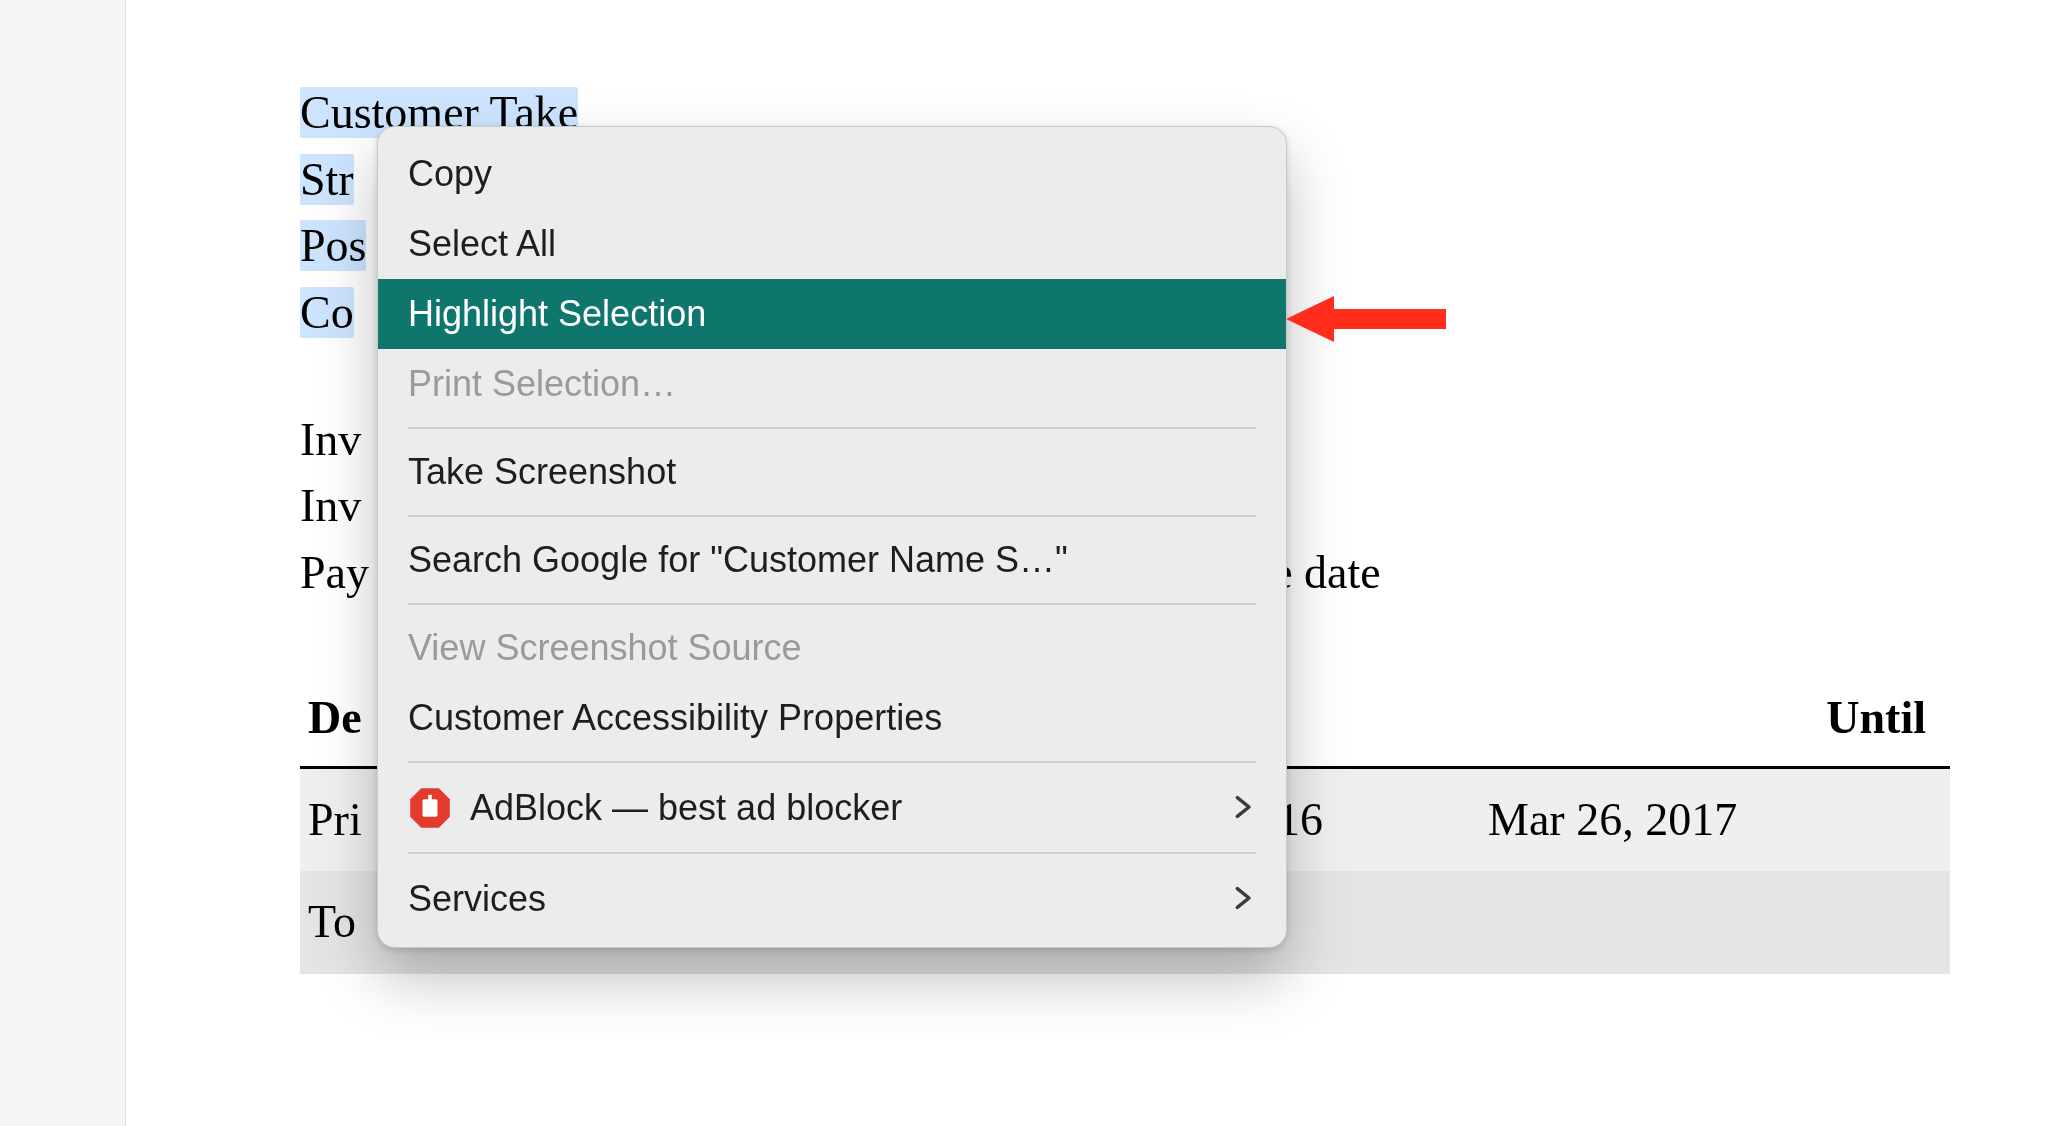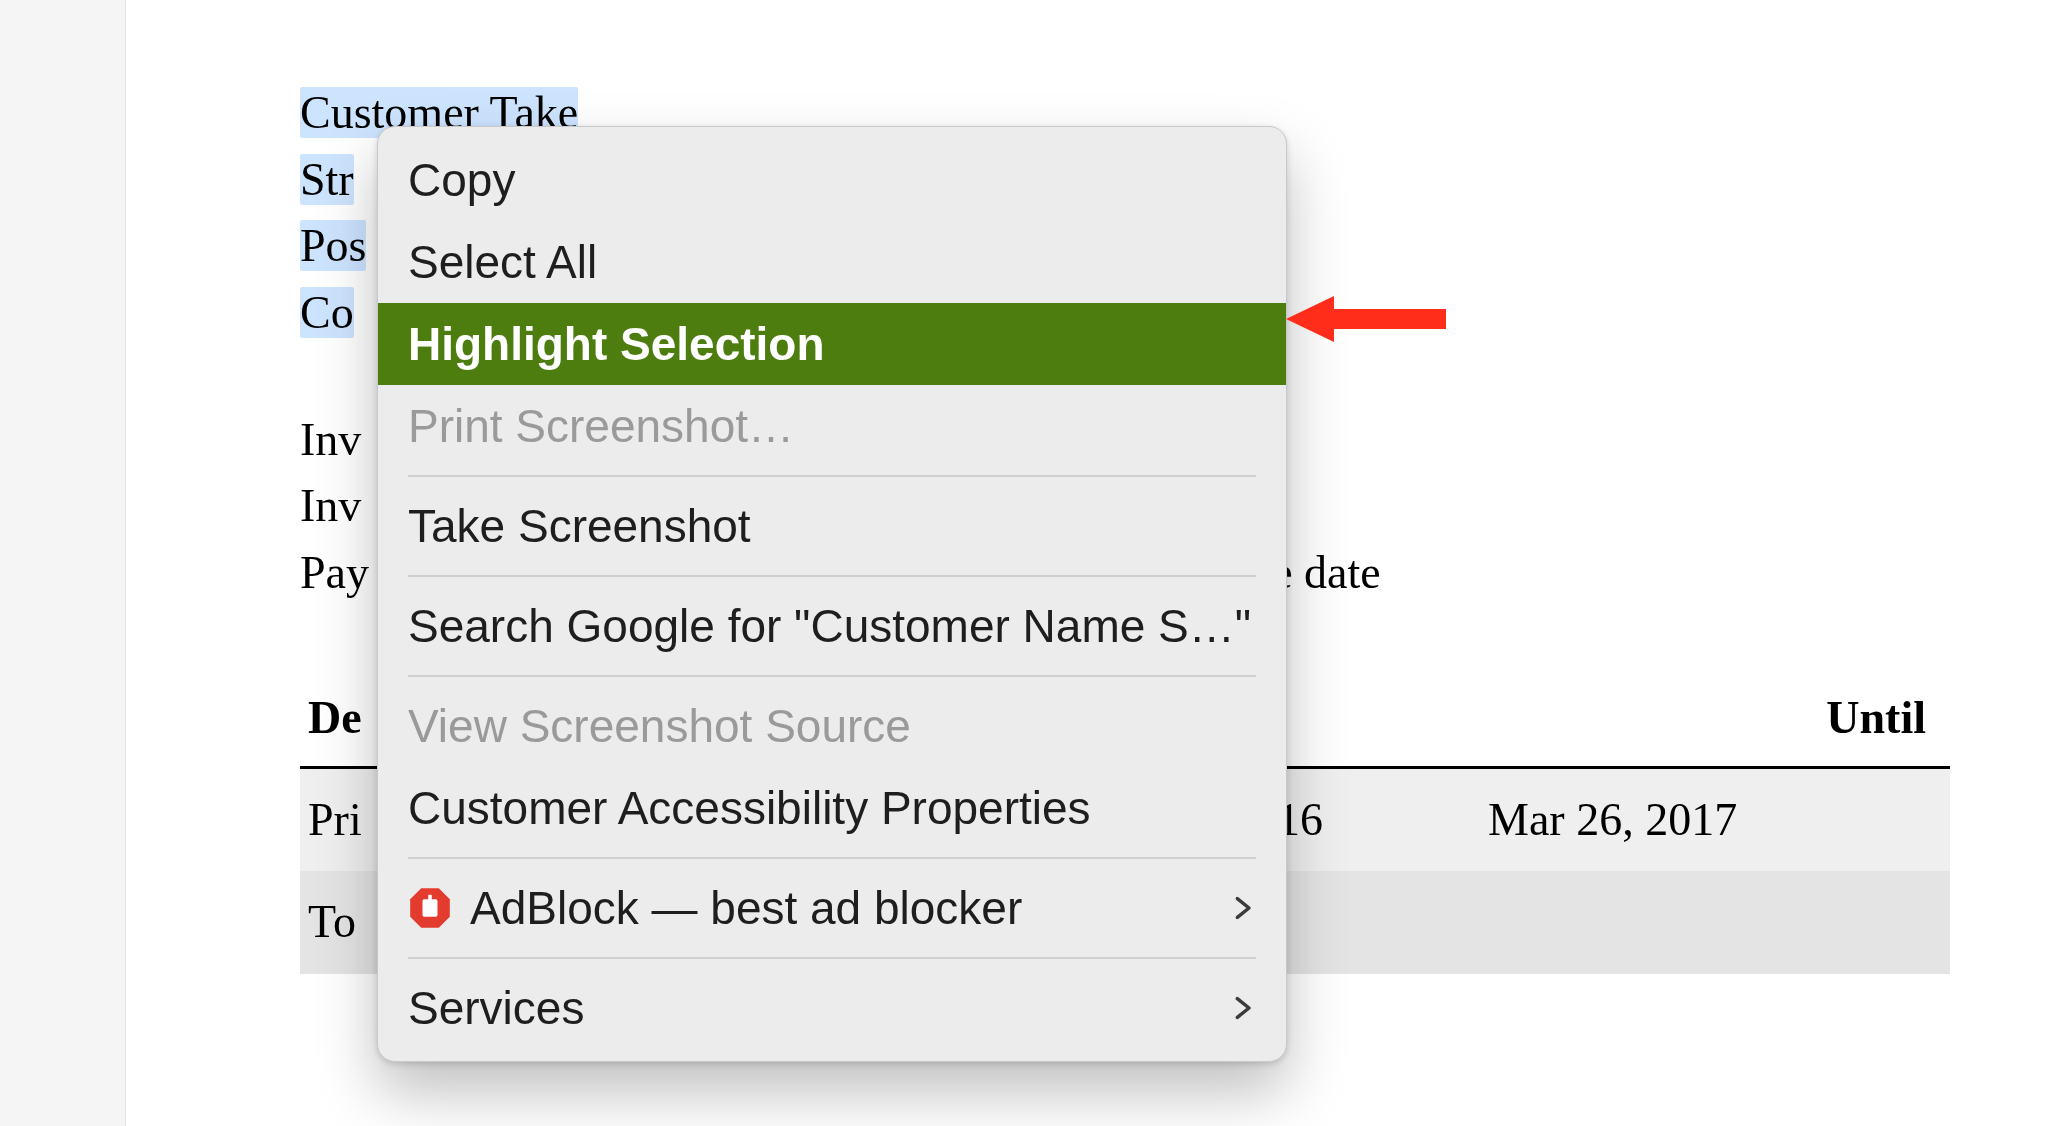--- a/index.html
+++ b/index.html
@@ -60,21 +60,21 @@
   .ctxmenu {
     position: absolute;
     left: 377px;
     top: 126px;
     width: 910px;
     background: #ececec;
     border: 1px solid #c9c9c9;
     border-radius: 18px;
     box-shadow: 0 30px 60px rgba(0,0,0,0.25), 0 2px 6px rgba(0,0,0,0.15);
     font-family: -apple-system, "Helvetica Neue", Helvetica, Arial, sans-serif;
-    font-size: 46px;
+    font-size: 36px;
     color: #1e1e1e;
     padding: 12px 0;
   }
   .ctxmenu ul { list-style: none; }
   .ctxmenu li {
     display: flex;
     align-items: center;
     padding: 14px 30px;
     gap: 18px;
     cursor: default;
@@ -82,26 +82,25 @@
     position: relative;
   }
   .ctxmenu li.sep {
     padding: 0;
     margin: 8px 30px;
     height: 0;
     border-top: 2px solid #cfcfcf;
   }
   .ctxmenu li.disabled { color: #9a9a9a; }
   .ctxmenu li.selected {
-    background: #4d7c0f;
+    background: #0f766e;
     color: #ffffff;
     margin: 0;
     padding-left: 30px;
     padding-right: 30px;
-    font-weight: bold;
   }
   .ctxmenu .chev {
     margin-left: auto;
     font-size: 40px;
     color: #3b3b3b;
   }
 
   .adblock-icon {
     width: 44px;
     height: 44px;
@@ -188,21 +187,21 @@
     <li>
       <span>Copy</span>
     </li>
     <li>
       <span>Select All</span>
     </li>
     <li class="selected">
       <span>Highlight Selection</span>
     </li>
     <li class="disabled">
-      <span>Print Screenshot…</span>
+      <span>Print Selection…</span>
     </li>
 
     <li class="sep"></li>
 
     <li>
       <span>Take Screenshot</span>
     </li>
 
     <li class="sep"></li>
 

